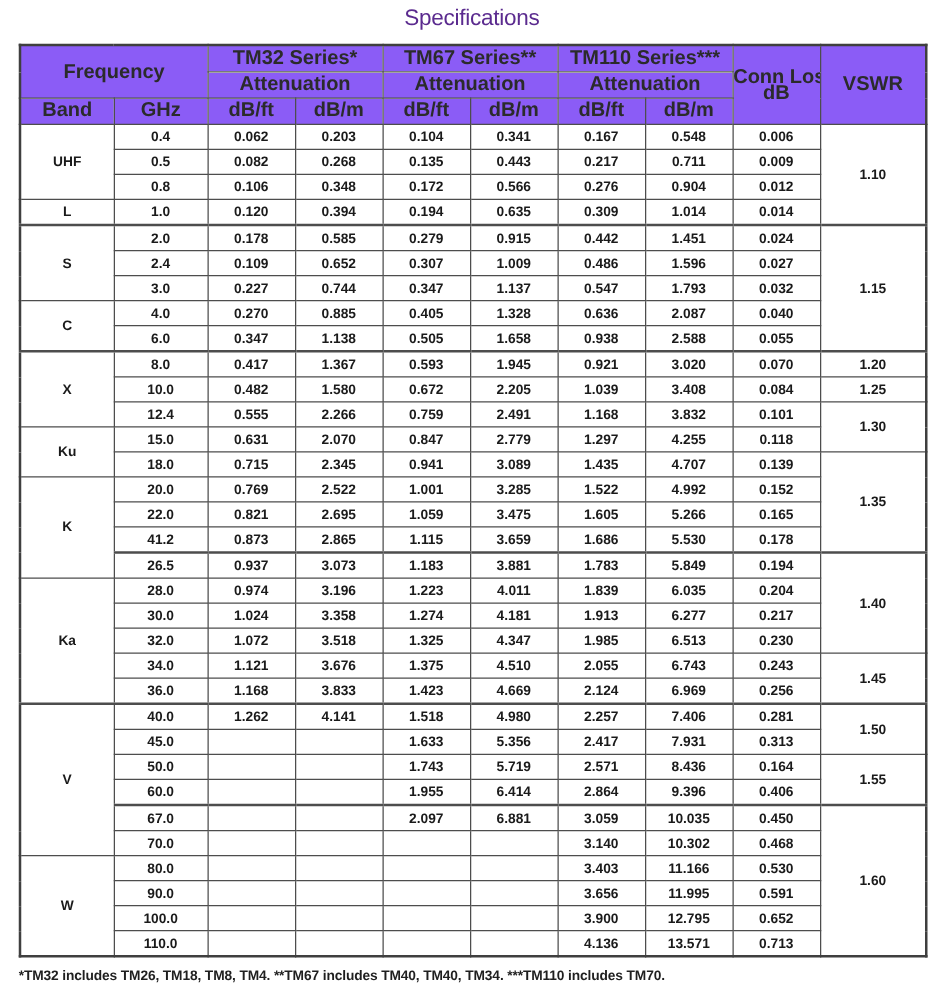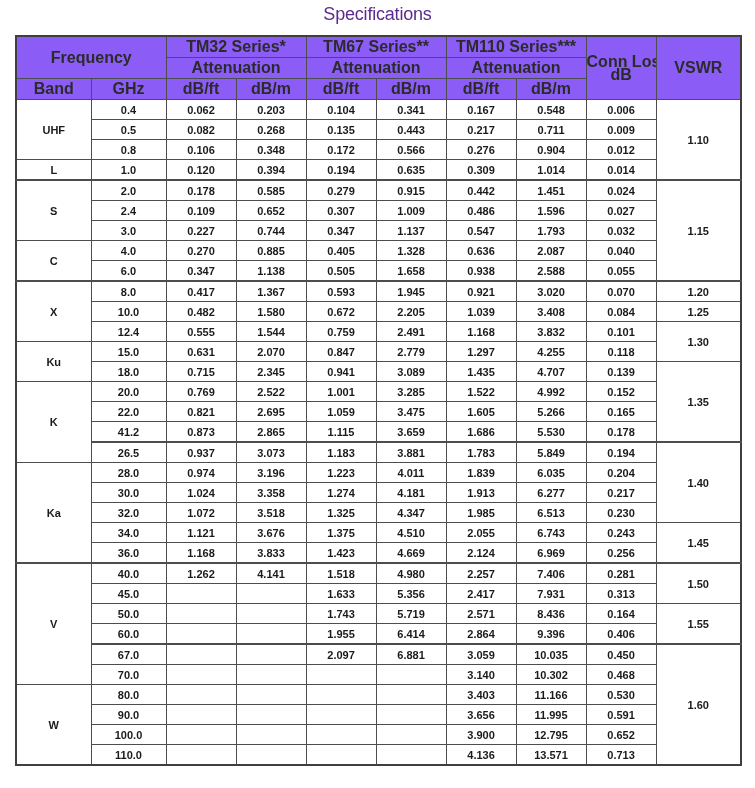--- a/index.html
+++ b/index.html
@@ -229,21 +229,21 @@
           <td>0.672</td>
           <td>2.205</td>
           <td>1.039</td>
           <td>3.408</td>
           <td>0.084</td>
           <td rowspan="1">1.25</td>
         </tr>
         <tr>
           <td>12.4</td>
           <td>0.555</td>
-          <td>1.544</td>
+          <td>2.266</td>
           <td>0.759</td>
           <td>2.491</td>
           <td>1.168</td>
           <td>3.832</td>
           <td>0.101</td>
           <td rowspan="2">1.30</td>
         </tr>
         <tr>
           <td rowspan="2">Ku</td>
           <td>15.0</td>
@@ -461,14 +461,15 @@
           <td></td>
           <td></td>
           <td></td>
           <td>4.136</td>
           <td>13.571</td>
           <td>0.713</td>
         </tr>
       </tbody>
   </table>
 
+  <p class="footnote">*TM32 includes TM26, TM18, TM8, TM4.  **TM67 includes TM40, TM40, TM34.  ***TM110 includes TM70.</p>
 
 </div>
 
 </body></html>

